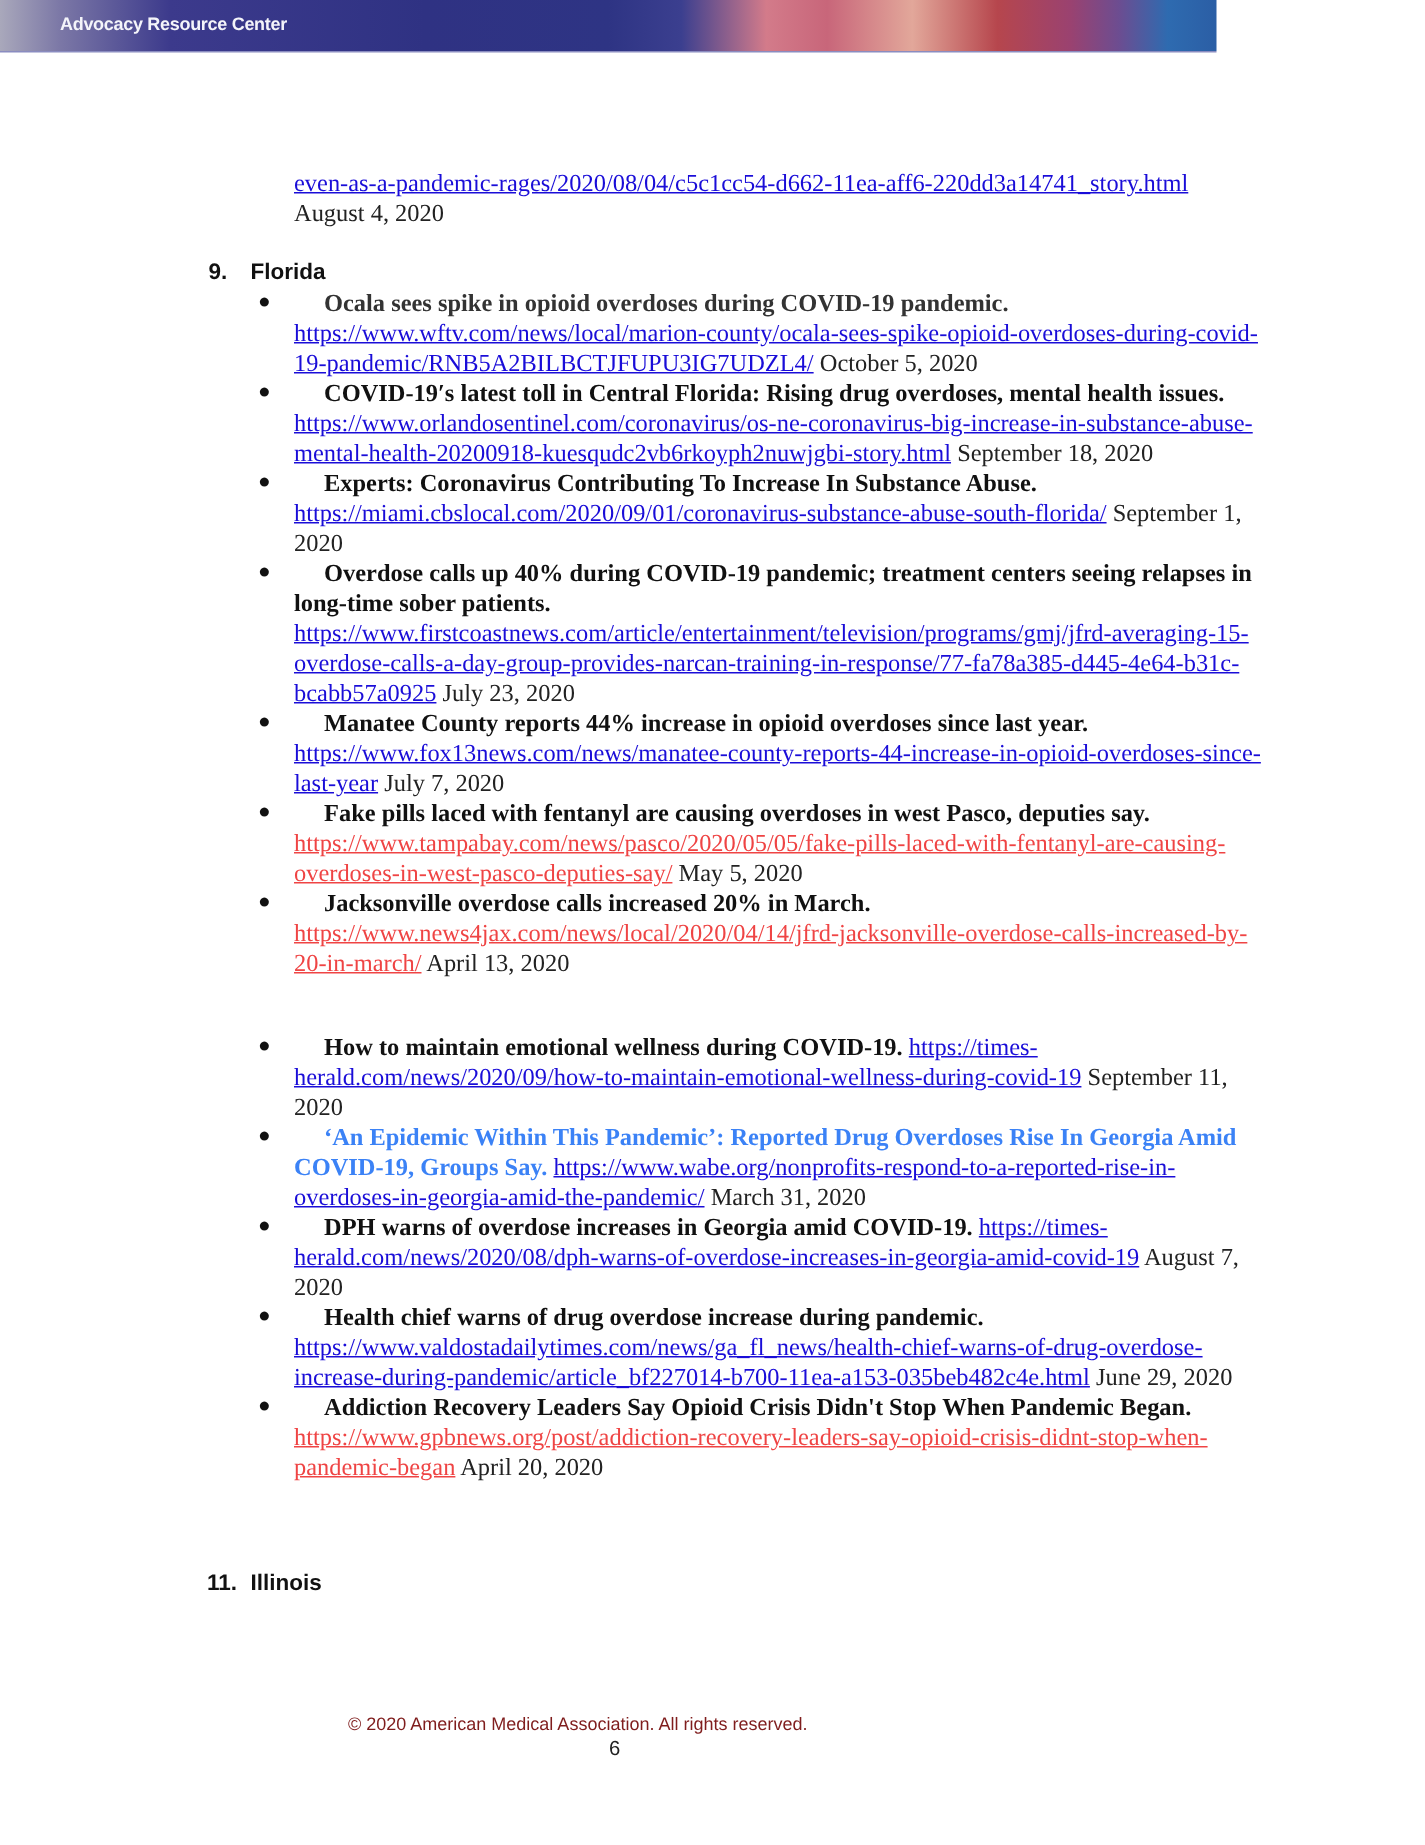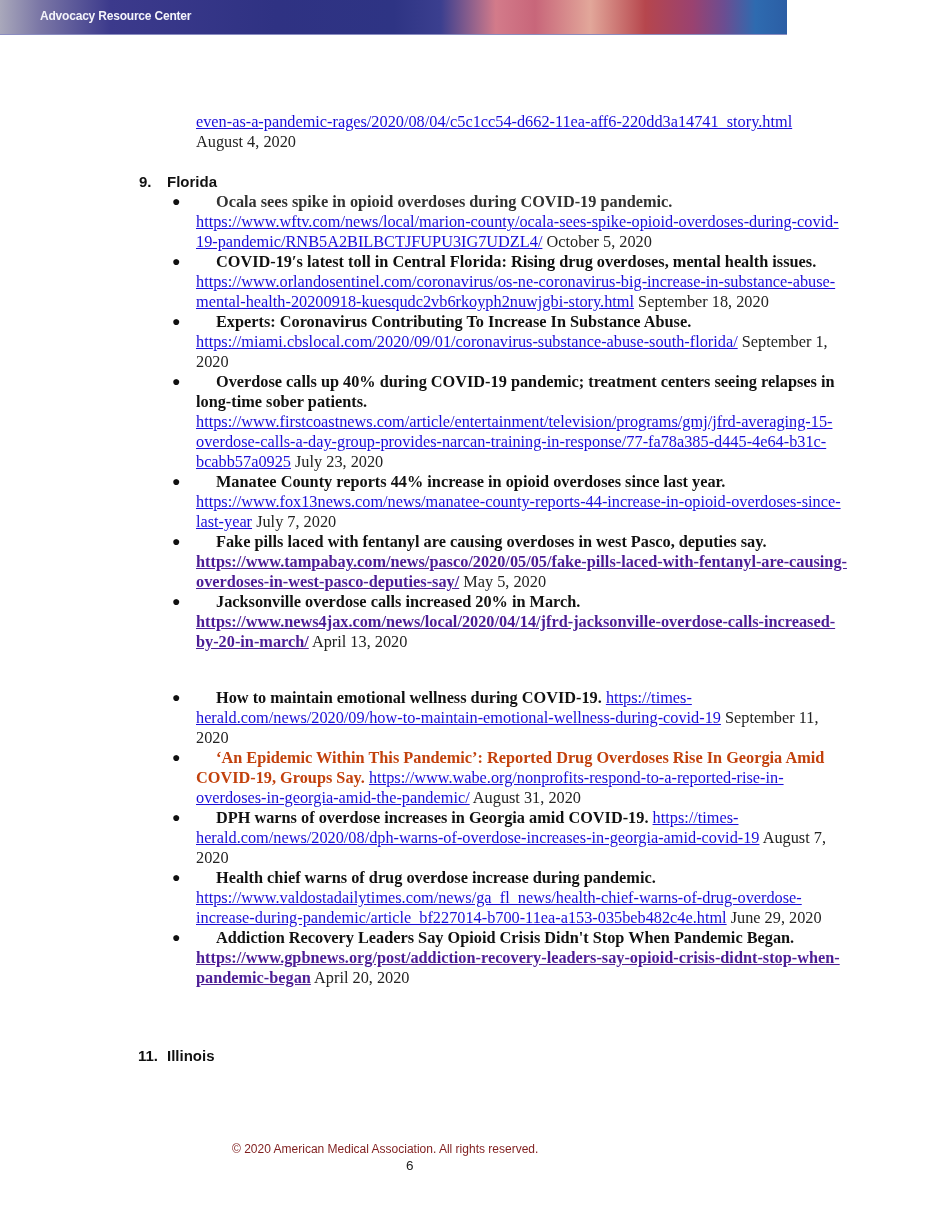--- a/index.html
+++ b/index.html
@@ -10,20 +10,21 @@
     color: #111;
   }
   .banner {
     position: absolute; left: 0; top: 0; width: 787px; height: 34px;
     background:
       linear-gradient(90deg,
         #a9a8bb 0%, #7b77a6 5%, #3c3a8c 14%, #2f3283 35%, #2e3484 50%,
         #3b3f8f 56%, #d37b8a 63%, #c8667a 68%, #e2a79a 75%, #b6464d 82%,
         #9a4270 88%, #6c4d91 92%, #2e6bb0 96%, #2b5ea5 100%);
     border-bottom: 1px solid #8a8cc0;
+    padding-left: 24px;
   }
   .banner-title {
     position: absolute; left: 40px; top: 9px;
     font-family: "Liberation Sans", sans-serif; font-weight: bold;
     font-size: 12px; color: #f4f4fa; letter-spacing: -0.2px;
   }
   .content { position: absolute; left: 0; top: 0; width: 950px; }
   .cont-url { position: absolute; left: 196px; top: 112px; font-size: 16.3px; line-height: 20px; }
   .cont-date { position: absolute; left: 196px; top: 132px; font-size: 16.3px; line-height: 20px; }
   .section { position: absolute; left: 139px; width: 720px; }
@@ -31,21 +32,21 @@
     font-family: "Liberation Sans", sans-serif; font-weight: bold; font-size: 15px;
     line-height: 20px; height: 20px; position: relative;
   }
   .sec-num { position: absolute; left: 0; }
   .sec-name { position: absolute; left: 28px; }
   ul.items { list-style: none; margin: 0; padding: 0; }
   li.item { position: relative; padding-left: 57px; font-size: 16.3px; line-height: 20px; width: 655px; }
   .bullet { position: absolute; left: 33px; top: 0; font-size: 14px; }
   .title { font-weight: bold; margin-left: 20px; }
   a.link { color: #1a0dd8; text-decoration: underline; }
-  a.link.dark { color: #4c1d95; font-weight: bold; }
+  a.link.dark { color: #ef4444; }
   .date { color: #222; }
   .footer-line { position: absolute; left: 232px; top: 1142px; font-family: "Liberation Sans", sans-serif; font-size: 12px; color: #7f1d1d; }
   .page-num { position: absolute; left: 406px; top: 1158px; font-family: "Liberation Sans", sans-serif; font-size: 13.5px; color: #222; }
 </style>
 </head>
 <body>
 
 <div class="banner">
   <span class="banner-title">Advocacy Resource Center</span>
 </div>
@@ -108,23 +109,23 @@
   <div class="section" style="top:688px;">
     <ul class="items">
       <li class="item">
         <span class="bullet">●</span>
         <span class="title">How to maintain emotional wellness during COVID-19.</span>
         <a class="link">https://times-herald.com/news/2020/09/how-to-maintain-emotional-wellness-during-covid-19</a>
         <span class="date">September 11, 2020</span>
       </li>
       <li class="item">
         <span class="bullet">●</span>
-        <span class="title" style="color:#c2410c">‘An Epidemic Within This Pandemic’: Reported Drug Overdoses Rise In Georgia Amid COVID-19, Groups Say.</span>
+        <span class="title" style="color:#3b82f6">‘An Epidemic Within This Pandemic’: Reported Drug Overdoses Rise In Georgia Amid COVID-19, Groups Say.</span>
         <a class="link">https://www.wabe.org/nonprofits-respond-to-a-reported-rise-in-overdoses-in-georgia-amid-the-pandemic/</a>
-        <span class="date">August 31, 2020</span>
+        <span class="date">March 31, 2020</span>
       </li>
       <li class="item">
         <span class="bullet">●</span>
         <span class="title">DPH warns of overdose increases in Georgia amid COVID-19.</span>
         <a class="link">https://times-herald.com/news/2020/08/dph-warns-of-overdose-increases-in-georgia-amid-covid-19</a>
         <span class="date">August 7, 2020</span>
       </li>
       <li class="item">
         <span class="bullet">●</span>
         <span class="title">Health chief warns of drug overdose increase during pandemic.</span>

